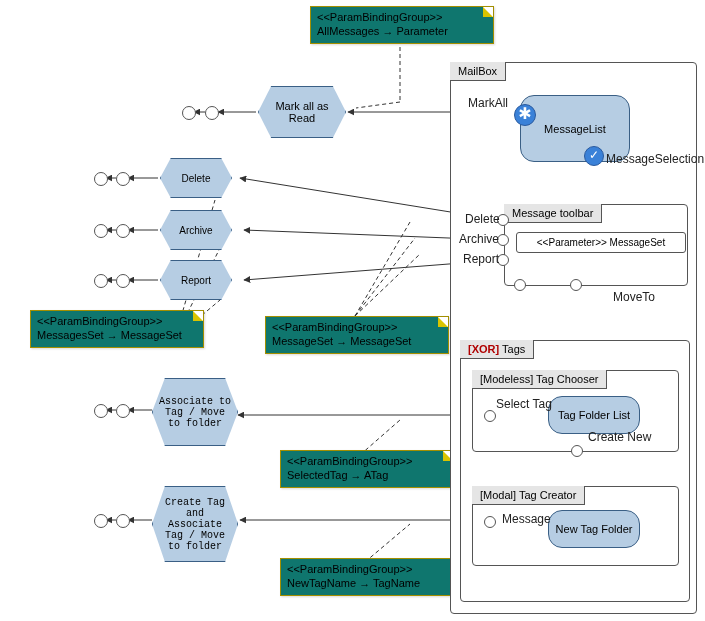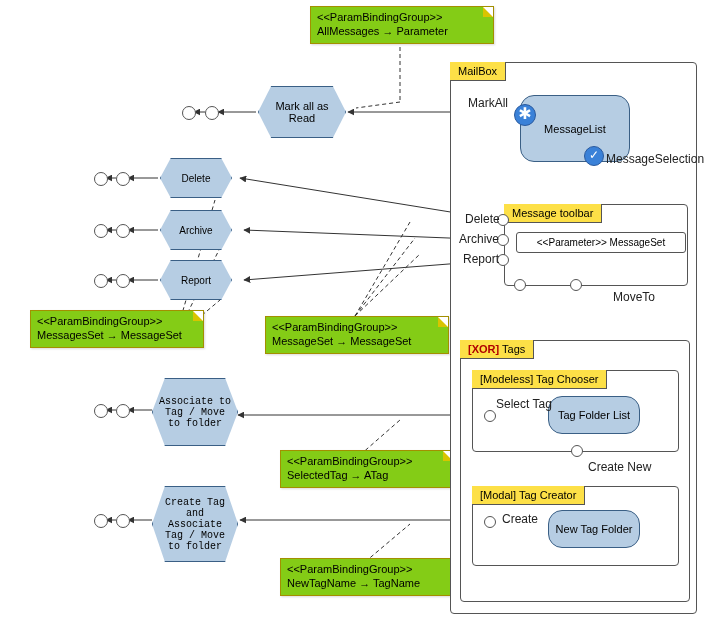--- a/index.html
+++ b/index.html
@@ -24,26 +24,26 @@
     border-radius: 4px;
   }
   .frame-title {
     position: absolute;
     top: -1px;
     left: -1px;
     border: 1px solid #555;
     border-top: none;
     border-left: none;
     padding: 3px 8px;
-    background: #fde047;
+    background: #e5e5e5;
     font-size: 11px;
   }
   .note {
     position: absolute;
-    background: #84cc16;
+    background: #0f766e;
     border: 1px solid #a38f00;
     padding: 4px 6px;
     font-size: 11px;
     line-height: 1.25;
     box-shadow: 1px 1px 2px rgba(0,0,0,0.15);
   }
   .note::after {
     content: "";
     position: absolute;
     top: 0;
@@ -288,24 +288,24 @@
 
 <div class="frame" style="left:472px; top:370px; width:205px; height:80px">
   <div class="frame-title"><span>[Modeless] Tag Chooser</span></div>
 </div>
 <div class="roundbox" style="left:548px; top:396px; width:92px; height:38px">
       <span>Tag Folder List</span>
     </div>
 <div class="port small" style="left:484px; top:410px"></div>
 <div class="label" style="left:496px; top:397px">Select Tag</div>
 <div class="port small" style="left:571px; top:445px"></div>
-<div class="label" style="left:588px; top:460px">Create New</div>
+<div class="label" style="left:588px; top:430px">Create New</div>
 
 <div class="frame" style="left:472px; top:486px; width:205px; height:78px">
   <div class="frame-title"><span>[Modal] Tag Creator</span></div>
 </div>
 <div class="roundbox" style="left:548px; top:510px; width:92px; height:38px">
       <span>New Tag Folder</span>
     </div>
 <div class="port small" style="left:484px; top:516px"></div>
-<div class="label" style="left:502px; top:512px">Create</div>
+<div class="label" style="left:502px; top:512px">Message</div>
 
 </div>
 
 </body></html>

